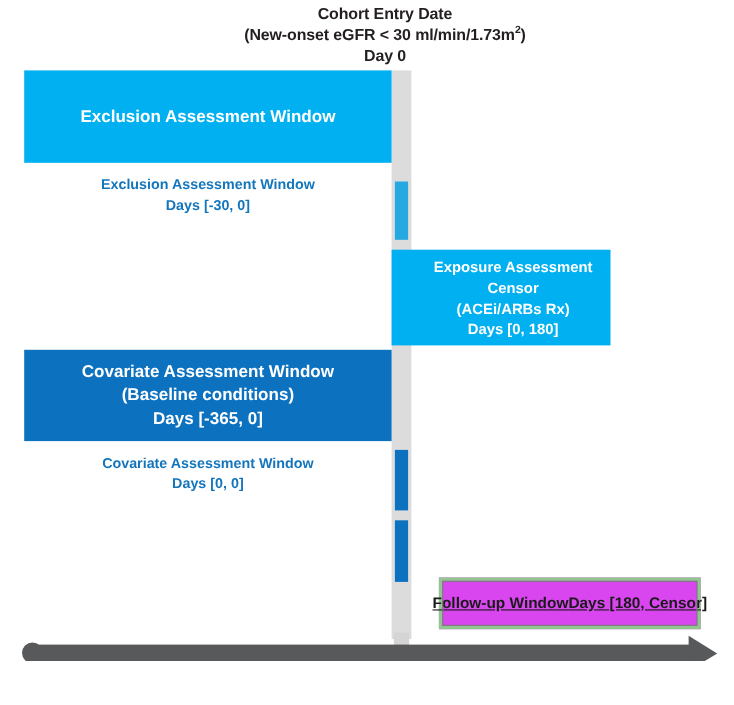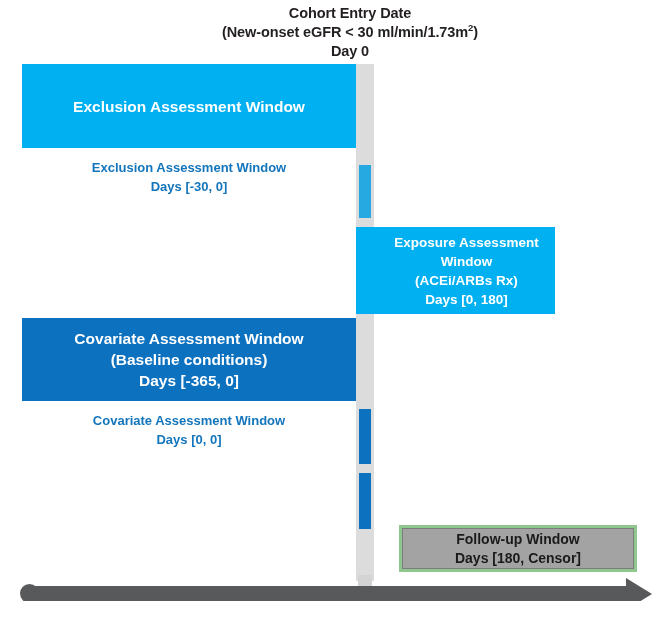--- a/index.html
+++ b/index.html
@@ -112,33 +112,33 @@
   .note .ln { display: block; white-space: nowrap; }
   #note-aki        { left: 22px; top: 158px; width: 334px; }
   #note-covariate2 { left: 22px; top: 411px; width: 334px; }
   #note-complications { left: 14px; top: 475px; width: 342px; line-height: 19.5px; }
 
   
   #block-followup {
     position: absolute;
     left: 399px; top: 525px; width: 238px; height: 47px;
     box-sizing: border-box;
-    background: #a3a3a3;
+    background: #d946ef;
     border: 3px solid #8fc78f;
     outline: 1px solid #7c7c7c;
     outline-offset: -4px;
     display: flex;
-    flex-direction: column;
     align-items: center;
     justify-content: center;
     color: #1a1a1a;
     font-size: 14px;
     font-weight: bold;
     line-height: 19px;
     text-align: center;
+    text-decoration: underline;
   }
   #block-followup .ln { display: block; white-space: nowrap; }
 
   
   .axis-shaft {
     position: absolute;
     left: 28px; top: 586px;
     width: 602px; height: 15px;
     background: #58595b;
   }
@@ -188,21 +188,21 @@
     <span class="ln">Exclusion Assessment Window</span>
   </div>
 
   <div class="note" id="note-aki">
     <span class="ln">Exclusion Assessment Window</span>
     <span class="ln">Days [-30, 0]</span>
   </div>
 
   <div class="block light" id="block-exposure">
     <span class="ln">Exposure Assessment</span>
-    <span class="ln">Window</span>
+    <span class="ln">Censor</span>
     <span class="ln">(ACEi/ARBs Rx)</span>
     <span class="ln">Days [0, 180]</span>
   </div>
 
   <div class="block dark" id="block-covariate">
     <span class="ln">Covariate Assessment Window</span>
     <span class="ln">(Baseline conditions)</span>
     <span class="ln">Days [-365, 0]</span>
   </div>
 

